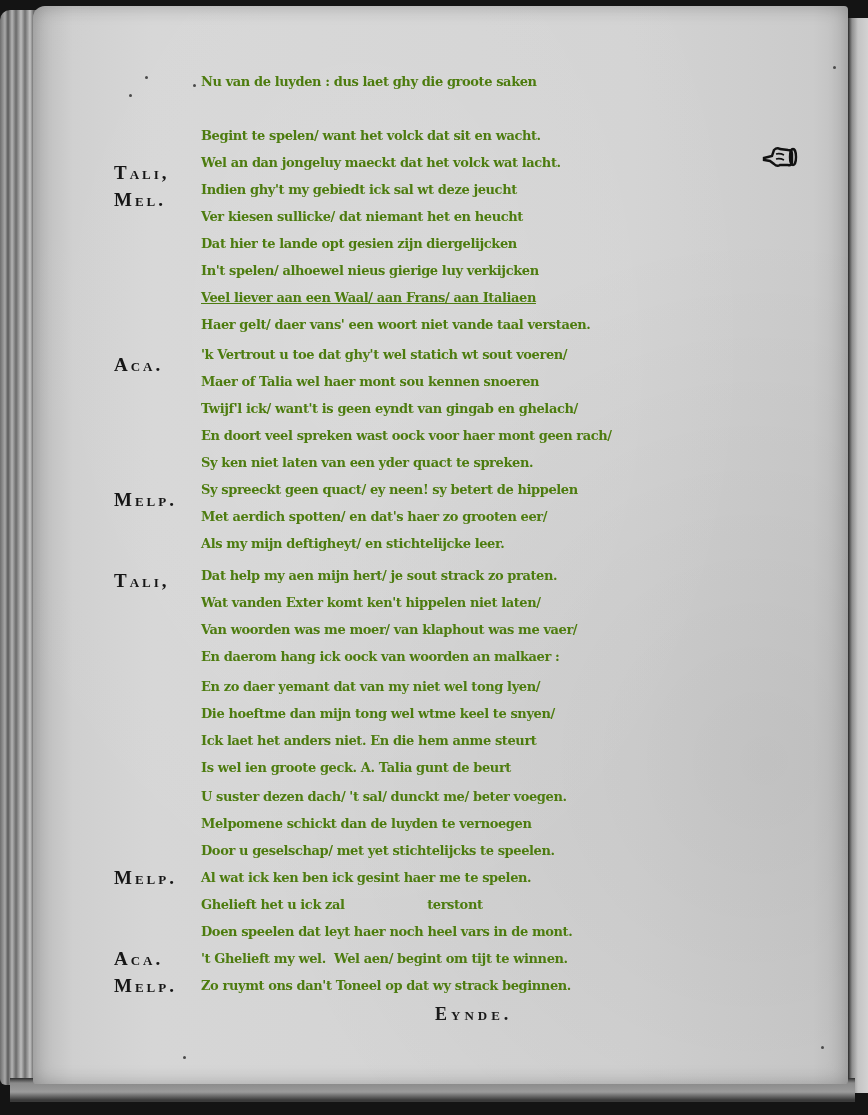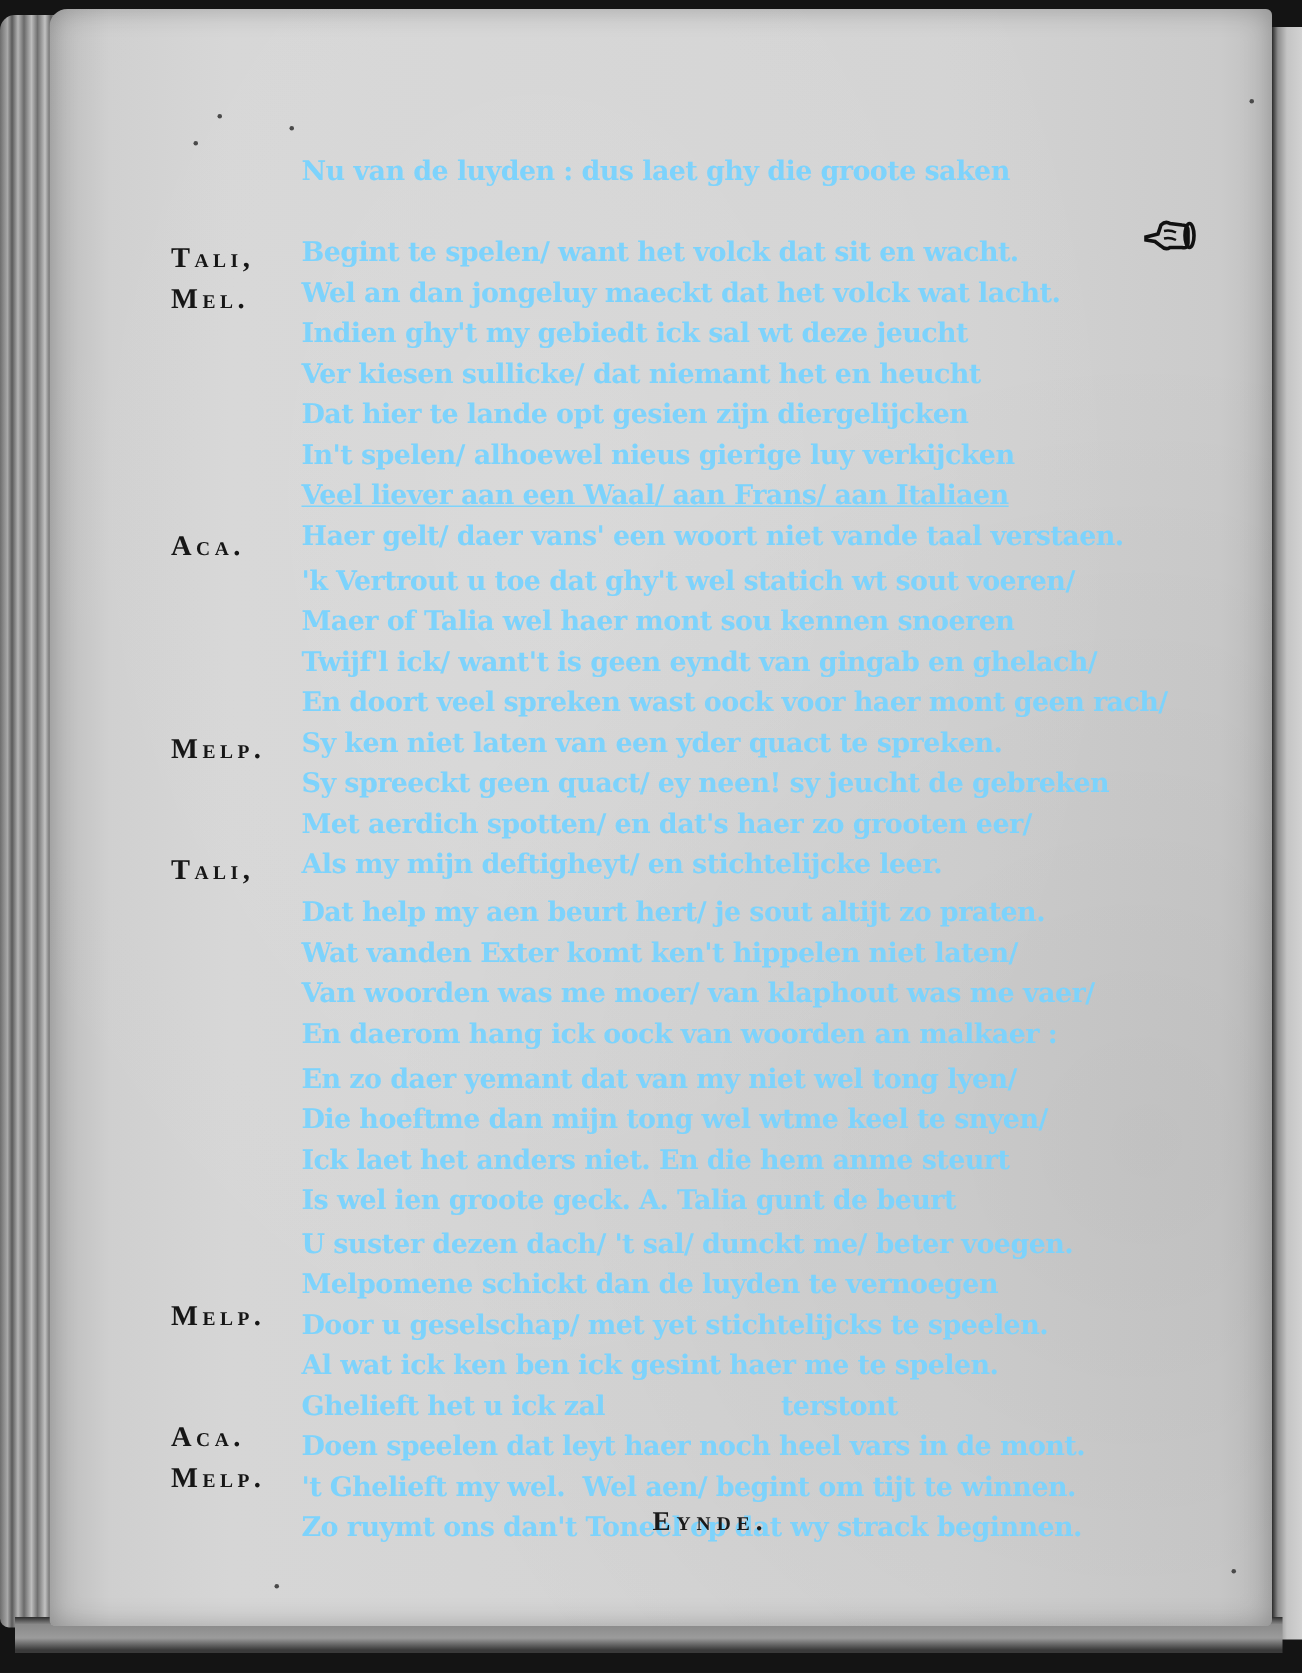--- a/index.html
+++ b/index.html
@@ -61,25 +61,24 @@
       width: 868px;
       height: 1115px;
     }
     .line {
       position: absolute;
       left: 201px;
       height: 27px;
       white-space: nowrap;
       font-family: "DejaVu Serif", serif;
       font-weight: bold;
-      font-size: 18px;
+      font-size: 13px;
       letter-spacing: -0.4px;
-      color: #7dd3fc;
+      color: #4d7c0f;
       line-height: 27px;
-      margin-top: 33px;
     }
     .speaker {
       position: absolute;
       left: 114px;
       height: 27px;
       line-height: 27px;
       font-family: "Liberation Serif", serif;
       font-variant: small-caps;
       font-weight: bold;
       font-size: 19px;
@@ -146,24 +145,24 @@
     <div class="line" style="top: 203px; white-space: pre;">Ver kiesen sullicke/ dat niemant het en heucht</div>
     <div class="line" style="top: 257px; white-space: pre;">In't spelen/ alhoewel nieus gierige luy verkijcken</div>
     <div class="line" style="top: 230px; white-space: pre;">Dat hier te lande opt gesien zijn diergelijcken</div>
     <div class="line" style="top: 284px; white-space: pre; text-decoration: underline;">Veel liever aan een Waal/ aan Frans/ aan Italiaen</div>
     <div class="line" style="top: 311px; white-space: pre;">Haer gelt/ daer vans' een woort niet vande taal verstaen.</div>
     <div class="line" style="top: 341px; white-space: pre;">'k Vertrout u toe dat ghy't wel statich wt sout voeren/</div>
     <div class="line" style="top: 368px; white-space: pre;">Maer of Talia wel haer mont sou kennen snoeren</div>
     <div class="line" style="top: 395px; white-space: pre;">Twijf'l ick/ want't is geen eyndt van gingab en ghelach/</div>
     <div class="line" style="top: 422px; white-space: pre;">En doort veel spreken wast oock voor haer mont geen rach/</div>
     <div class="line" style="top: 449px; white-space: pre;">Sy ken niet laten van een yder quact te spreken.</div>
-    <div class="line" style="top: 476px; white-space: pre;">Sy spreeckt geen quact/ ey neen! sy jeucht de gebreken</div>
+    <div class="line" style="top: 476px; white-space: pre;">Sy spreeckt geen quact/ ey neen! sy betert de hippelen</div>
     <div class="line" style="top: 503px; white-space: pre;">Met aerdich spotten/ en dat's haer zo grooten eer/</div>
     <div class="line" style="top: 530px; white-space: pre;">Als my mijn deftigheyt/ en stichtelijcke leer.</div>
-    <div class="line" style="top: 562px; white-space: pre;">Dat help my aen beurt hert/ je sout altijt zo praten.</div>
+    <div class="line" style="top: 562px; white-space: pre;">Dat help my aen mijn hert/ je sout strack zo praten.</div>
     <div class="line" style="top: 589px; white-space: pre; text-align: center;">Wat vanden Exter komt ken't hippelen niet laten/</div>
     <div class="line" style="top: 616px; white-space: pre;">Van woorden was me moer/ van klaphout was me vaer/</div>
     <div class="line" style="top: 643px; white-space: pre;">En daerom hang ick oock van woorden an malkaer :</div>
     <div class="line" style="top: 673px; white-space: pre;">En zo daer yemant dat van my niet wel tong lyen/</div>
     <div class="line" style="top: 700px; white-space: pre;">Die hoeftme dan mijn tong wel wtme keel te snyen/</div>
     <div class="line" style="top: 727px; white-space: pre;">Ick laet het anders niet. En die hem anme steurt</div>
     <div class="line" style="top: 754px; white-space: pre;">Is wel ien groote geck. A. Talia gunt de beurt</div>
     <div class="line" style="top: 783px; white-space: pre;">U suster dezen dach/ 't sal/ dunckt me/ beter voegen.</div>
     <div class="line" style="top: 810px; white-space: pre;">Melpomene schickt dan de luyden te vernoegen</div>
     <div class="line" style="top: 837px; white-space: pre;">Door u geselschap/ met yet stichtelijcks te speelen.</div>

